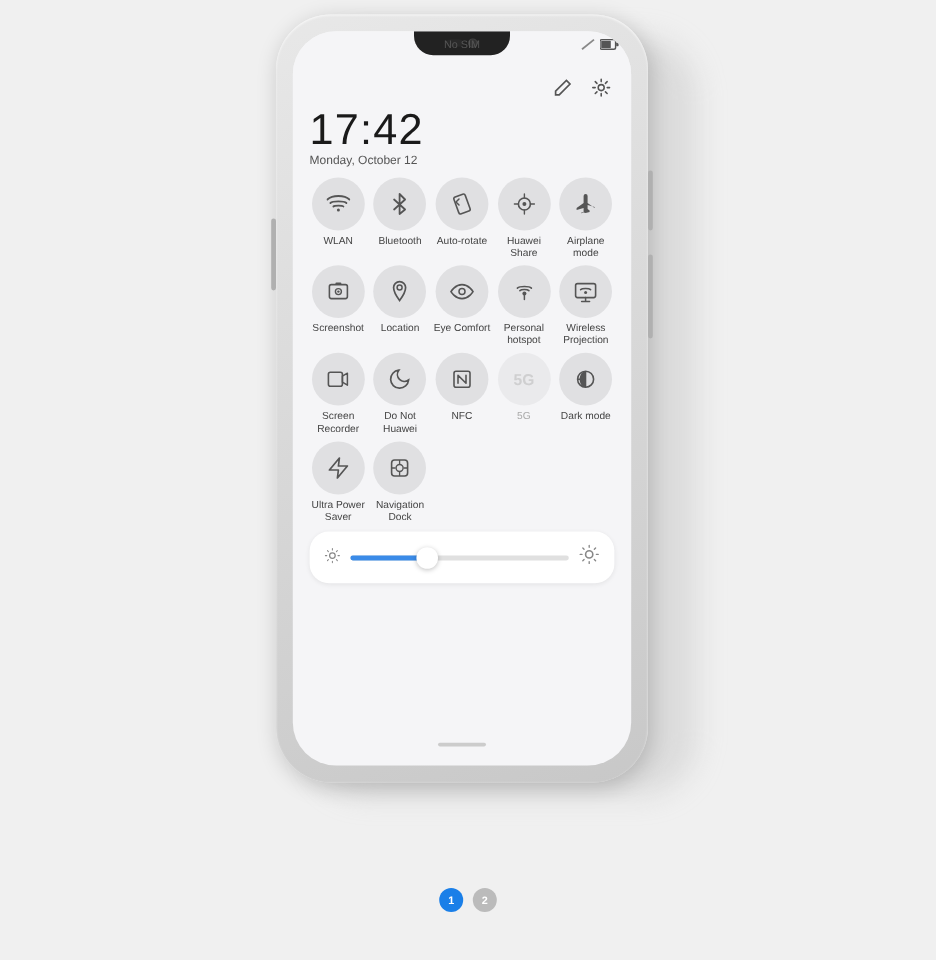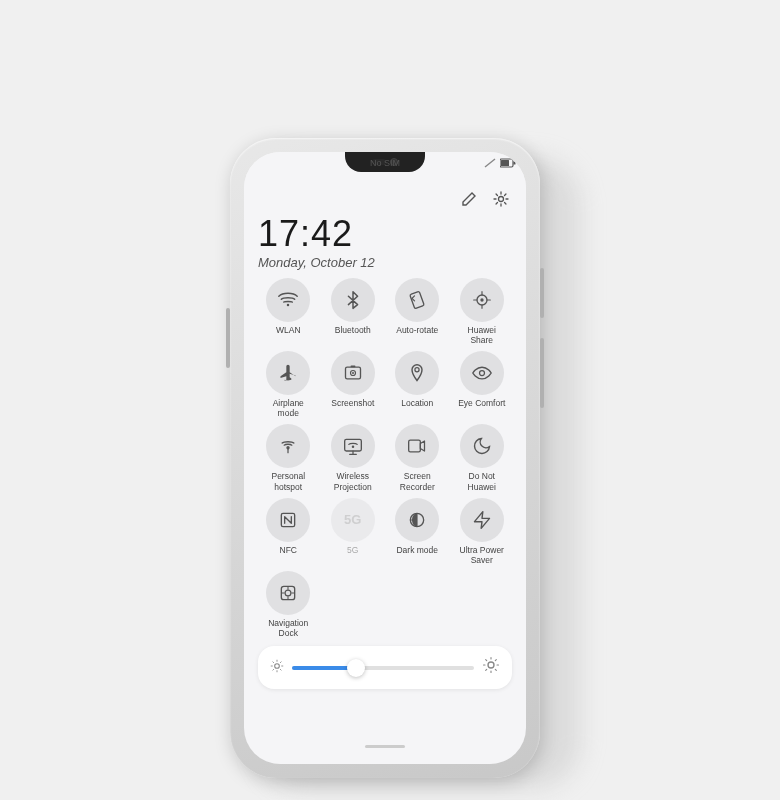--- a/index.html
+++ b/index.html
@@ -181,30 +181,29 @@
       margin-bottom: 6px;
     }
     .clock-time {
       font-size: 36px;
       font-weight: 300;
       color: #1a1a1a;
       letter-spacing: 1px;
       line-height: 1.1;
     }
     .clock-date {
-      font-size: 13px;
+      font-size: 10px;
       color: #555;
       margin-top: 1px;
-      font-style: italic;
     }
 
     
     .qs-grid {
       display: grid;
-      grid-template-columns: repeat(4, 1fr);
+      grid-template-columns: repeat(5, 1fr);
       gap: 6px 4px;
       margin-top: 8px;
     }
 
     .qs-item {
       display: flex;
       flex-direction: column;
       align-items: center;
       gap: 3px;
       cursor: pointer;
@@ -328,21 +327,21 @@
 
     .screen-inner {
       height: 100%;
       display: flex;
       flex-direction: column;
     }
   </style>
 </head>
 <body>
 
-<div style="position:relative; width:780px; height:776px; display:flex; align-items:flex-end; justify-content:center;">
+<div style="position:relative; width:780px; height:776px; display:flex; align-items:flex-start; justify-content:center;">
 
   <div class="phone-wrapper">
     <div class="phone-shadow"></div>
     <div class="phone-outer">
       <div class="btn-right-top"></div>
       <div class="btn-right-mid"></div>
       <div class="btn-left"></div>
 
       <div class="phone-screen">
         <div class="screen-inner">

